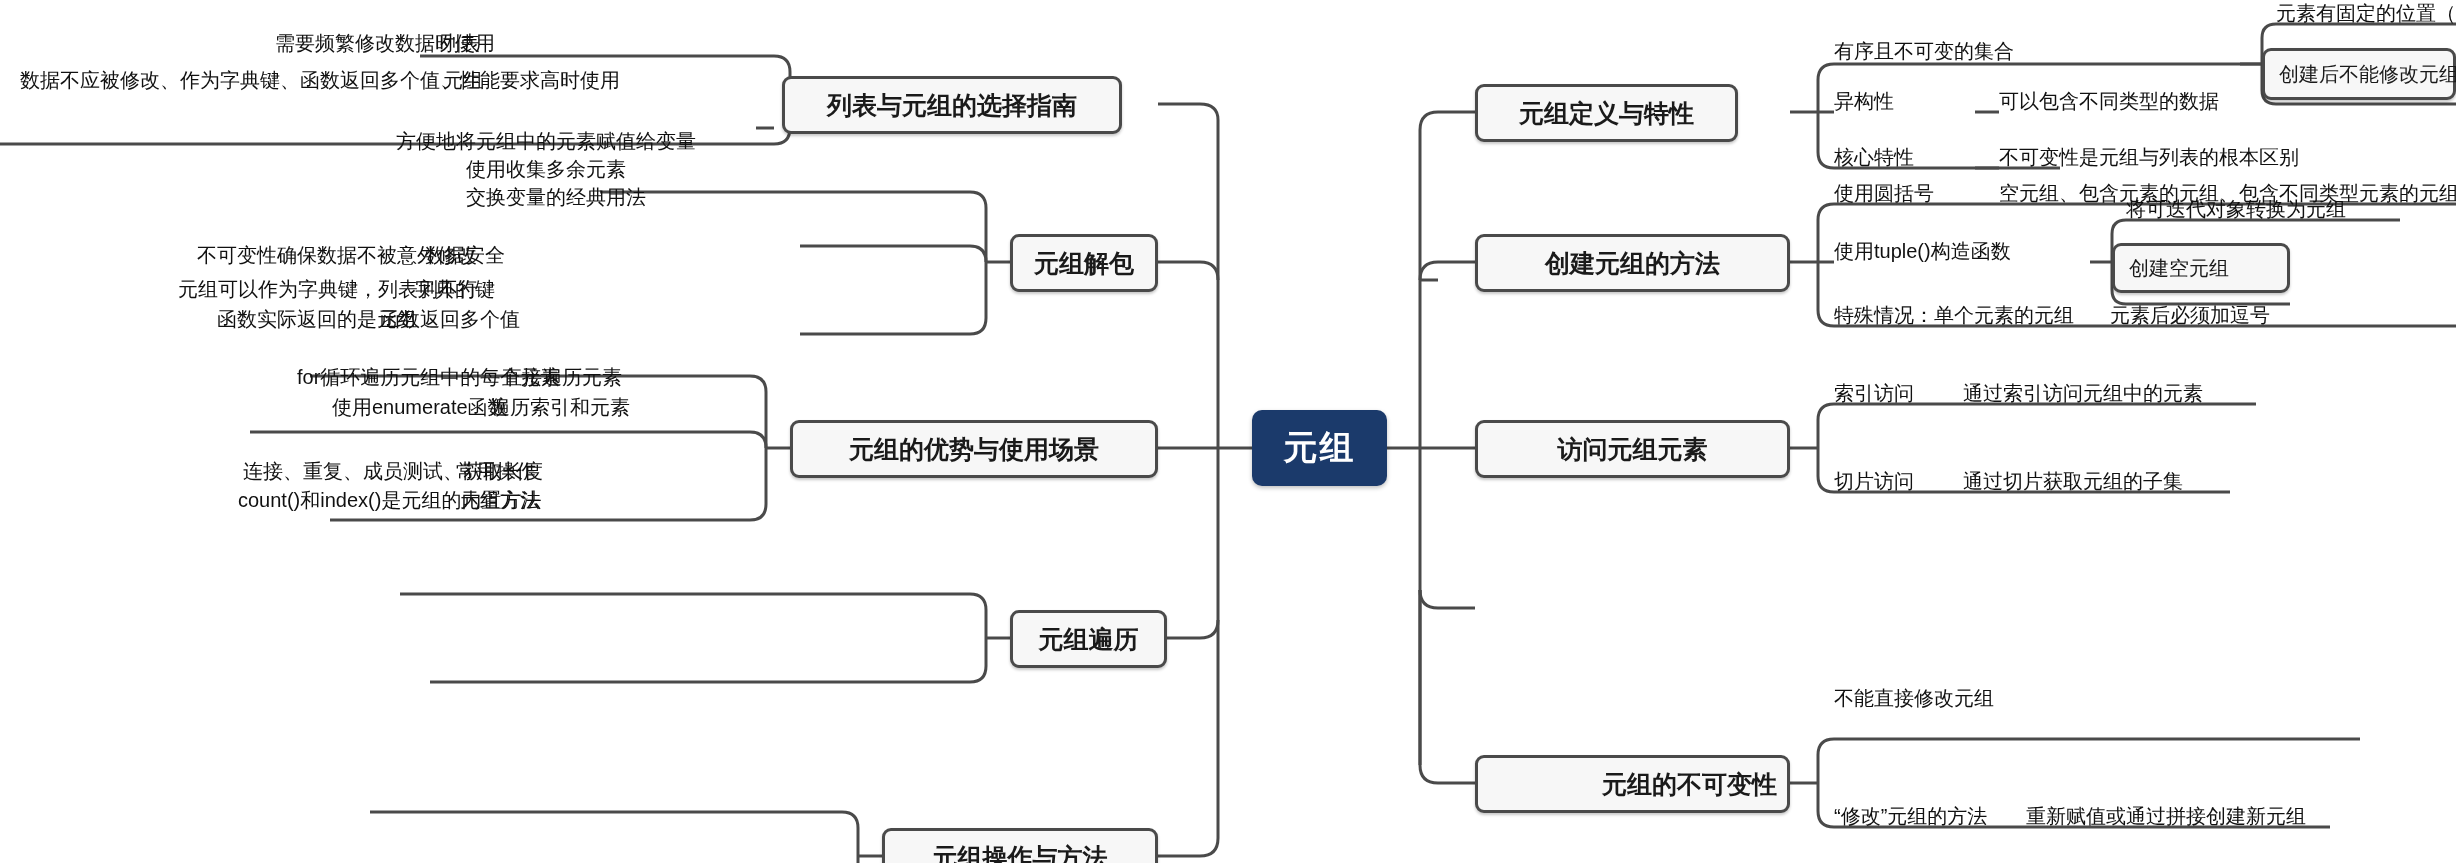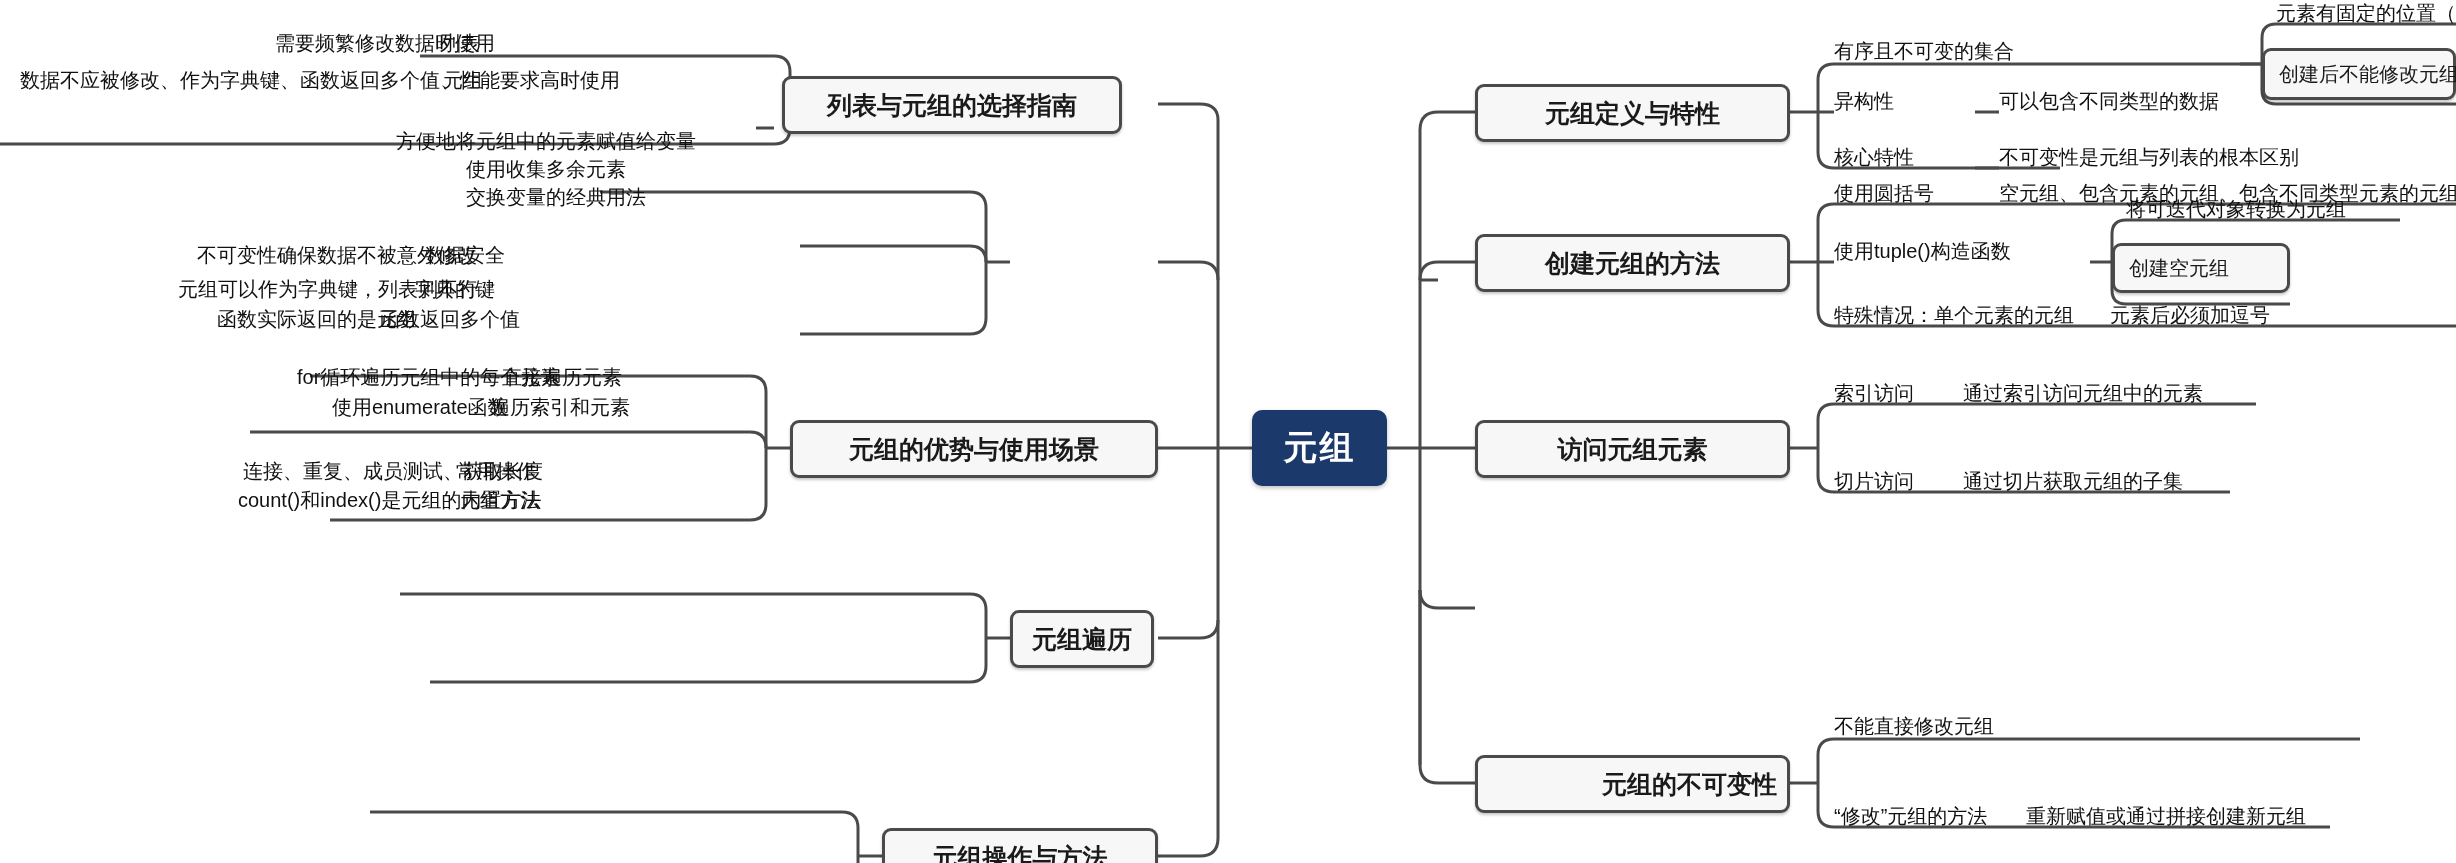--- a/index.html
+++ b/index.html
@@ -137,21 +137,21 @@
       <path d="M858,828 V884"></path>
       <path d="M858,828 Q858,812 842,812 H370"></path>
       <path d="M858,884 Q858,900 842,900 H360"></path>
     </g>
   </svg>
 
   <div class="root-node" style="left:1252px;top:410px;width:135px;height:76px;">
     <span>元组</span>
   </div>
 
-  <div class="branch-node" style="left:1475px;top:84px;width:315px;height:58px;">
+  <div class="branch-node" style="left:1475px;top:84px;width:263px;height:58px;">
     <span>元组定义与特性</span>
   </div>
 
   <div class="branch-node" style="left:1475px;top:234px;width:315px;height:58px;">
     <span>创建元组的方法</span>
   </div>
 
   <div class="branch-node" style="left:1475px;top:420px;width:315px;height:58px;">
     <span>访问元组元素</span>
   </div>
@@ -217,41 +217,44 @@
     <span class="lbl">通过索引访问元组中的元素</span>
   </div>
 
   <div class="leaf" style="left:1834px;top:466px;">
     <span class="lbl">切片访问</span>
   </div>
   <div class="leaf" style="left:1963px;top:466px;">
     <span class="lbl">通过切片获取元组的子集</span>
   </div>
 
-  <div class="leaf" style="left:1834px;top:713px;font-family:Liberation Mono, monospace;">
+  <div class="leaf" style="left:1834px;top:683px;">
     <span class="lbl">不能直接修改元组</span>
   </div>
 
   <div class="leaf" style="left:1834px;top:801px;">
     <span class="lbl">“修改”元组的方法</span>
   </div>
   <div class="leaf" style="left:2026px;top:801px;">
     <span class="lbl">重新赋值或通过拼接创建新元组</span>
   </div>
 
   <div class="branch-node" style="left:782px;top:76px;width:340px;height:58px;">
     <span>列表与元组的选择指南</span>
   </div>
 
+  <div class="branch-node" style="left:1010px;top:234px;width:148px;height:58px;">
+    <span>元组解包</span>
+  </div>
 
   <div class="branch-node" style="left:790px;top:420px;width:368px;height:58px;">
     <span>元组的优势与使用场景</span>
   </div>
 
-  <div class="branch-node" style="left:1010px;top:610px;width:144px;height:58px;">
+  <div class="branch-node" style="left:1010px;top:610px;width:157px;height:58px;">
     <span>元组遍历</span>
   </div>
 
   <div class="branch-node" style="left:882px;top:828px;width:276px;height:58px;">
     <span>元组操作与方法</span>
   </div>
 
   <div class="leaf" style="left:440px;top:28px;">
     <span class="lbl">列表</span>
   </div>

